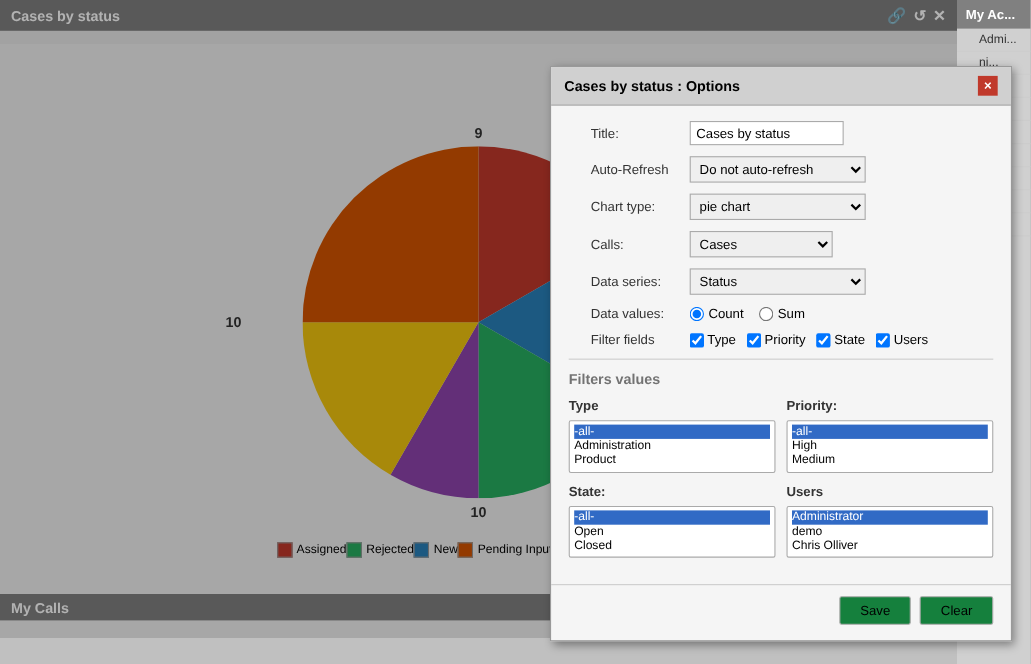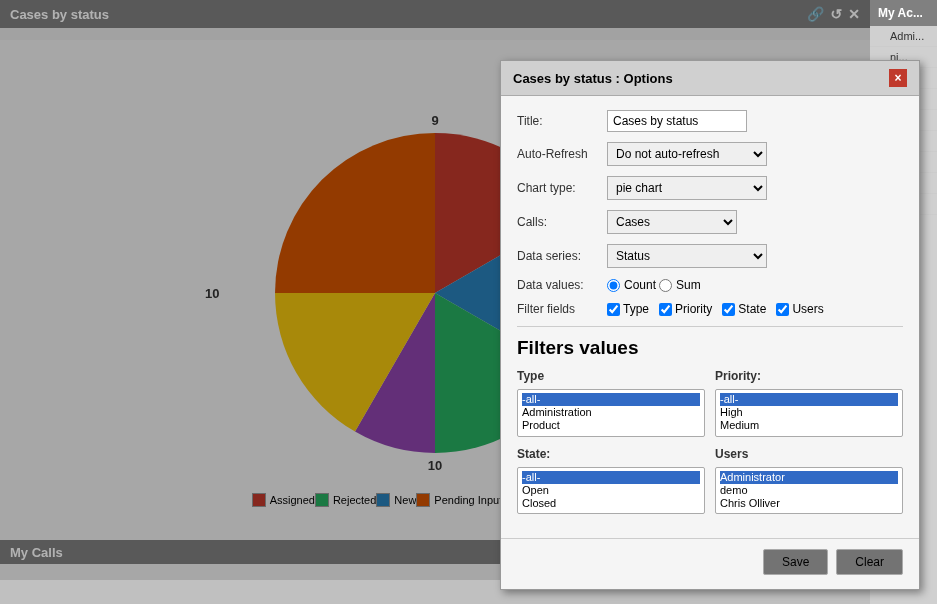--- a/index.html
+++ b/index.html
@@ -173,40 +173,41 @@
     
     .form-row {
       display: flex;
       align-items: center;
       margin-bottom: 10px;
     }
     .form-label {
       width: 90px;
       font-size: 12px;
       color: #333;
+      margin-left: 20px;
     }
     .form-control {
       flex: 1;
     }
     input[type="text"] {
       width: 140px;
       padding: 3px 5px;
       border: 1px solid #aaa;
       font-size: 12px;
     }
     select {
       padding: 3px 4px;
       border: 1px solid #aaa;
       font-size: 12px;
     }
 
     
     .radio-group {
       display: flex;
-      gap: 3px;
+      gap: 14px;
       align-items: center;
     }
     .radio-item {
       display: flex;
       align-items: center;
       gap: 4px;
       font-size: 12px;
     }
 
     
@@ -222,22 +223,22 @@
       font-size: 12px;
     }
 
     
     .filters-section {
       border-top: 1px solid #ccc;
       padding-top: 10px;
       margin-top: 4px;
     }
     .filters-title {
-      color: #000000;
-      font-size: 19px;
+      color: #737373;
+      font-size: 13px;
       font-weight: bold;
       margin-bottom: 10px;
     }
 
     .filter-grid {
       display: grid;
       grid-template-columns: 1fr 1fr;
       gap: 10px;
     }
     .filter-col {
@@ -267,21 +268,21 @@
       display: flex;
       justify-content: flex-end;
       gap: 8px;
       border-top: 1px solid #ccc;
       margin-top: 10px;
     }
     .btn {
       padding: 5px 18px;
       font-size: 12px;
       border: 1px solid #aaa;
-      background: #737373;
+      background: #15803d;
       cursor: pointer;
       border-radius: 2px;
     }
   </style>
 </head>
 <body>
 
 <div class="right-panel">
   <div class="right-panel-title">My Ac...</div>
   <div class="right-panel-item">Admi...</div>

